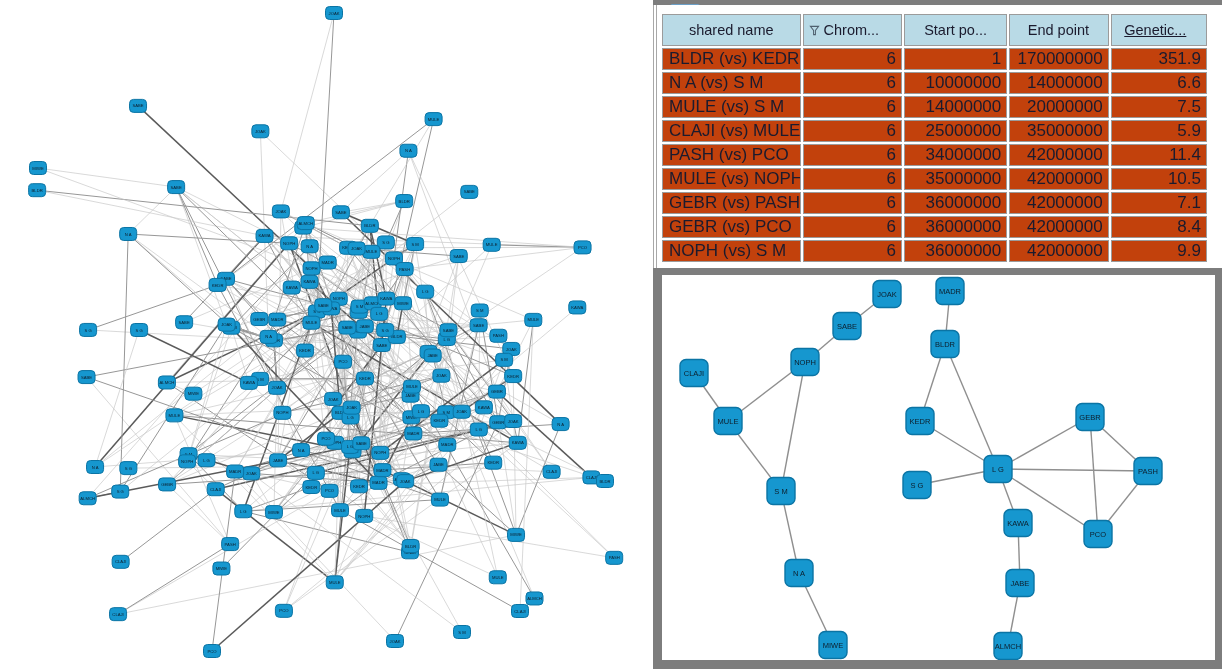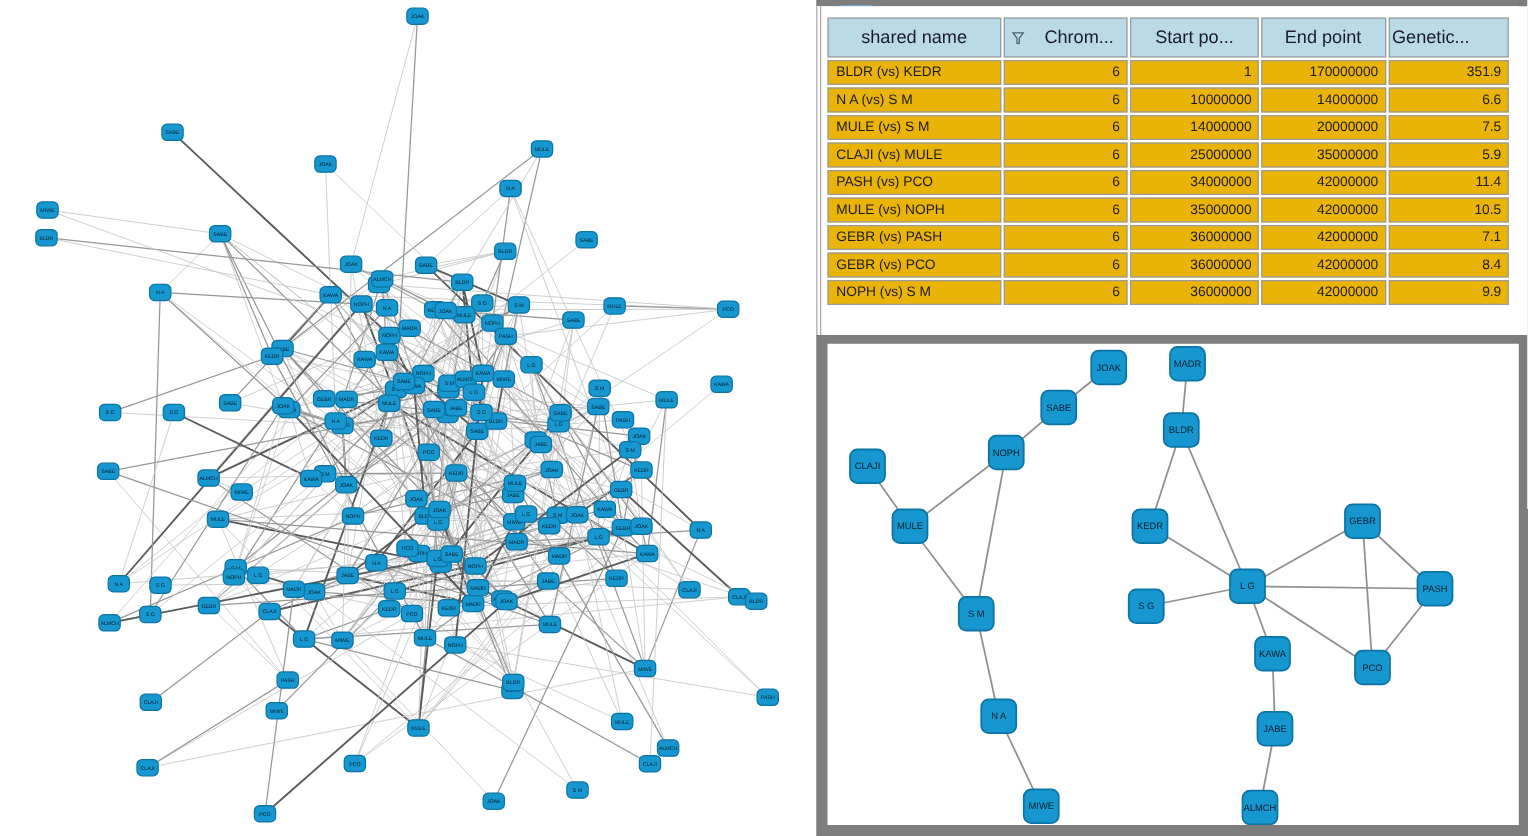--- a/index.html
+++ b/index.html
@@ -26,24 +26,24 @@
   table.attr-table{border-collapse:separate;border-spacing:2px;table-layout:fixed;width:549px;}
   .attr-table th,.attr-table td{
     border:1px solid #9b9b9b;box-sizing:border-box;overflow:hidden;white-space:nowrap;
     color:#1b1b2e;
   }
   .attr-table th{
     background:#b9dae6;font-weight:normal;font-size:14.5px;height:32px;text-align:center;
     padding:0 2px;
   }
   .attr-table th.h-chrom{text-align:left;padding-left:5px;}
-  .attr-table th.h-chrom .hwrap{display:flex;align-items:center;gap:16px;}
+  .attr-table th.h-chrom .hwrap{display:flex;align-items:center;gap:4px;}
   .attr-table th.h-end{text-align:center;padding-right:3px;}
-  .attr-table th.h-gen{text-align:left;padding-right:9px;}
-  .attr-table td{font-size:11px;height:20px;padding:0 5px;background:#eab308;}
+  .attr-table th.h-gen{text-align:center;padding-right:9px;text-decoration:underline;}
+  .attr-table td{font-size:17px;height:20px;padding:0 5px;background:#c2410c;}
   .attr-table td.c-name{text-align:left;padding-left:6px;}
   .attr-table td.c-num{text-align:right;padding-right:5px;}
   col.c0{width:138px;} col.c1{width:99px;} col.c2{width:103px;} col.c3{width:99px;} col.c4{width:96px;}
   
   .subnet-panel{
     position:absolute;left:653px;top:268px;width:569px;height:401px;background:#7d7d7d;
     box-sizing:border-box;padding:7px 7px 9px 9px;
   }
   .subnet-canvas{background:#ffffff;width:553px;height:385px;display:block;}
 </style>

